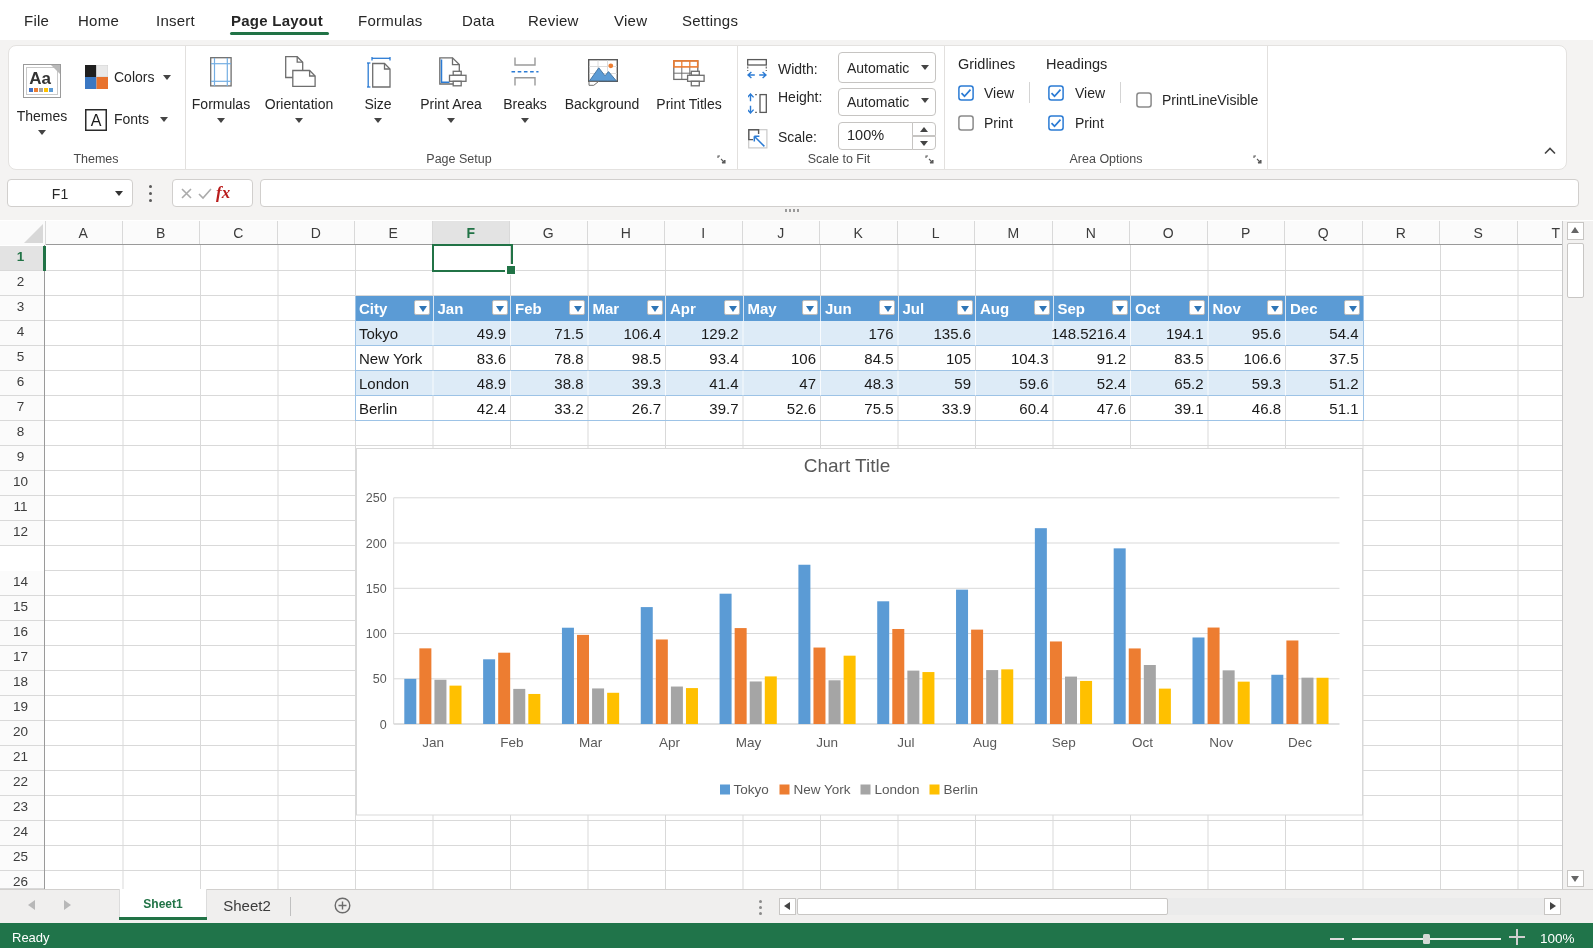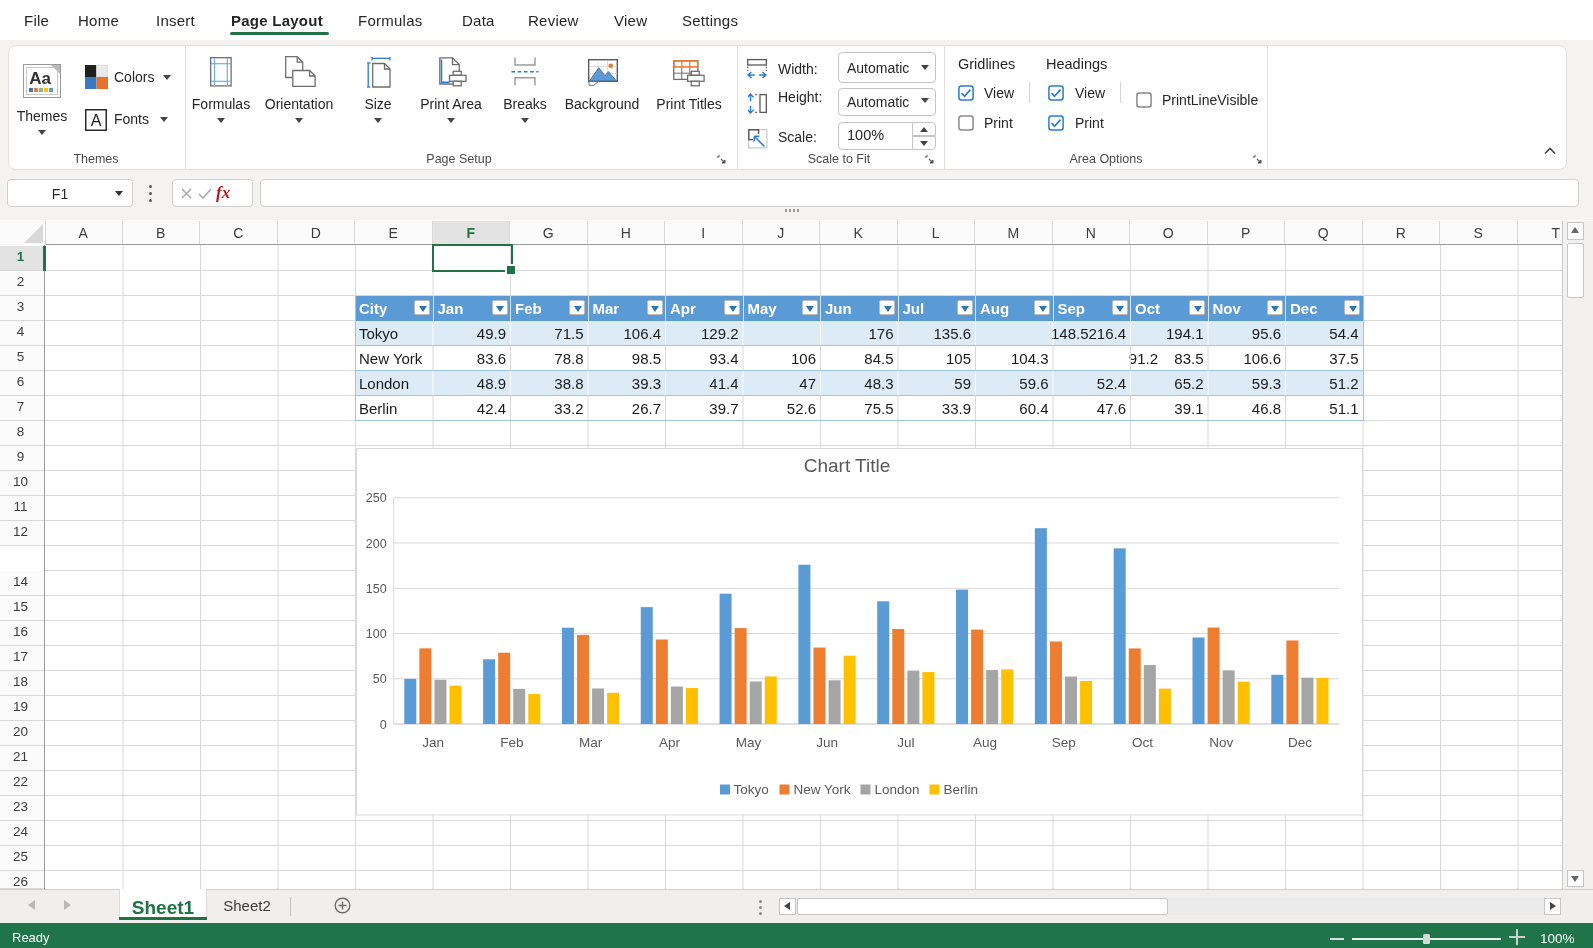--- a/index.html
+++ b/index.html
@@ -505,21 +505,21 @@
 <div class="abs" style="left:355.5px;top:370.0px;width:1007px;height:1px;background:#9dc3e6;"></div>
 <div class="td" style="left:359.0px;top:345.5px;width:70px;">New York</div>
 <div class="td num" style="left:432.5px;top:345.5px;width:77.5px;">83.6</div>
 <div class="td num" style="left:510.0px;top:345.5px;width:77.5px;">78.8</div>
 <div class="td num" style="left:587.5px;top:345.5px;width:77.5px;">98.5</div>
 <div class="td num" style="left:665.0px;top:345.5px;width:77.5px;">93.4</div>
 <div class="td num" style="left:742.5px;top:345.5px;width:77.5px;">106</div>
 <div class="td num" style="left:820.0px;top:345.5px;width:77.5px;">84.5</div>
 <div class="td num" style="left:897.5px;top:345.5px;width:77.5px;">105</div>
 <div class="td num" style="left:975.0px;top:345.5px;width:77.5px;">104.3</div>
-<div class="td num" style="left:1052.5px;top:345.5px;width:77.5px;margin-left:32px;">91.2</div>
+<div class="td num" style="left:1052.5px;top:345.5px;width:77.5px;">91.2</div>
 <div class="td num" style="left:1130.0px;top:345.5px;width:77.5px;">83.5</div>
 <div class="td num" style="left:1207.5px;top:345.5px;width:77.5px;">106.6</div>
 <div class="td num" style="left:1285.0px;top:345.5px;width:77.5px;">37.5</div>
 <div class="abs" style="left:355.5px;top:370.5px;width:1007px;height:24.5px;background:#ddebf7;"></div>
 <div class="abs" style="left:355.5px;top:395.0px;width:1007px;height:1px;background:#9dc3e6;"></div>
 <div class="td" style="left:359.0px;top:370.5px;width:70px;">London</div>
 <div class="td num" style="left:432.5px;top:370.5px;width:77.5px;">48.9</div>
 <div class="td num" style="left:510.0px;top:370.5px;width:77.5px;">38.8</div>
 <div class="td num" style="left:587.5px;top:370.5px;width:77.5px;">39.3</div>
 <div class="td num" style="left:665.0px;top:370.5px;width:77.5px;">41.4</div>
@@ -691,21 +691,21 @@
 <div class="sbox" style="left:1566.5px;top:221.5px;width:17px;height:18px;"></div>
 <div class="abs" style="left:1570.5px;top:227px;width:0;height:0;border-left:4.7px solid transparent;border-right:4.7px solid transparent;border-bottom:6.2px solid #666;"></div>
 <div class="sbox" style="left:1566.5px;top:243px;width:17px;height:55px;border-radius:2px;"></div>
 <div class="sbox" style="left:1566.5px;top:870px;width:17px;height:17px;"></div>
 <div class="abs" style="left:1570.5px;top:875.8px;width:0;height:0;border-left:4.7px solid transparent;border-right:4.7px solid transparent;border-top:6.2px solid #666;"></div>
 <div class="tabbar"></div>
 <div class="abs" style="left:28px;top:900px;width:0;height:0;border-top:5.5px solid transparent;border-bottom:5.5px solid transparent;border-right:7px solid #b8b8b8;"></div>
 <div class="abs" style="left:64px;top:900px;width:0;height:0;border-top:5.5px solid transparent;border-bottom:5.5px solid transparent;border-left:7px solid #b8b8b8;"></div>
 <div class="abs" style="left:119px;top:888.5px;width:88px;height:31.5px;background:#fff;border-left:1px solid #dcdcdc;border-right:1px solid #dcdcdc;"></div>
 <div class="abs" style="left:119px;top:917.2px;width:88px;height:2.8px;background:#217346;"></div>
-<div class="abs" style="left:119px;top:896.5px;width:88px;text-align:center;font-size:19px;font-weight:bold;color:#217346;">Sheet1</div>
+<div class="abs" style="left:119px;top:896.5px;width:88px;text-align:center;font-size:12px;font-weight:bold;color:#217346;">Sheet1</div>
 <div class="abs" style="left:207px;top:896.5px;width:80px;text-align:center;font-size:15px;color:#3b3b3b;">Sheet2</div>
 <div class="abs" style="left:290px;top:897px;width:1px;height:19px;background:#c0c0c0;"></div>
 <svg class="abs" style="left:334px;top:897px;" width="17" height="17" viewBox="0 0 17 17">
 <circle cx="8.5" cy="8.5" r="7.3" fill="none" stroke="#6b6b6b" stroke-width="1.4"></circle>
 <path d="M8.5 4.5 L8.5 12.5 M4.5 8.5 L12.5 8.5" stroke="#6b6b6b" stroke-width="1.4"></path>
     </svg>
 <div class="abs" style="left:759px;top:900px;width:3px;">
 <div style="width:3px;height:3px;border-radius:50%;background:#8a8a8a;margin-bottom:3px;"></div>
 <div style="width:3px;height:3px;border-radius:50%;background:#8a8a8a;margin-bottom:3px;"></div>
 <div style="width:3px;height:3px;border-radius:50%;background:#8a8a8a;"></div>

